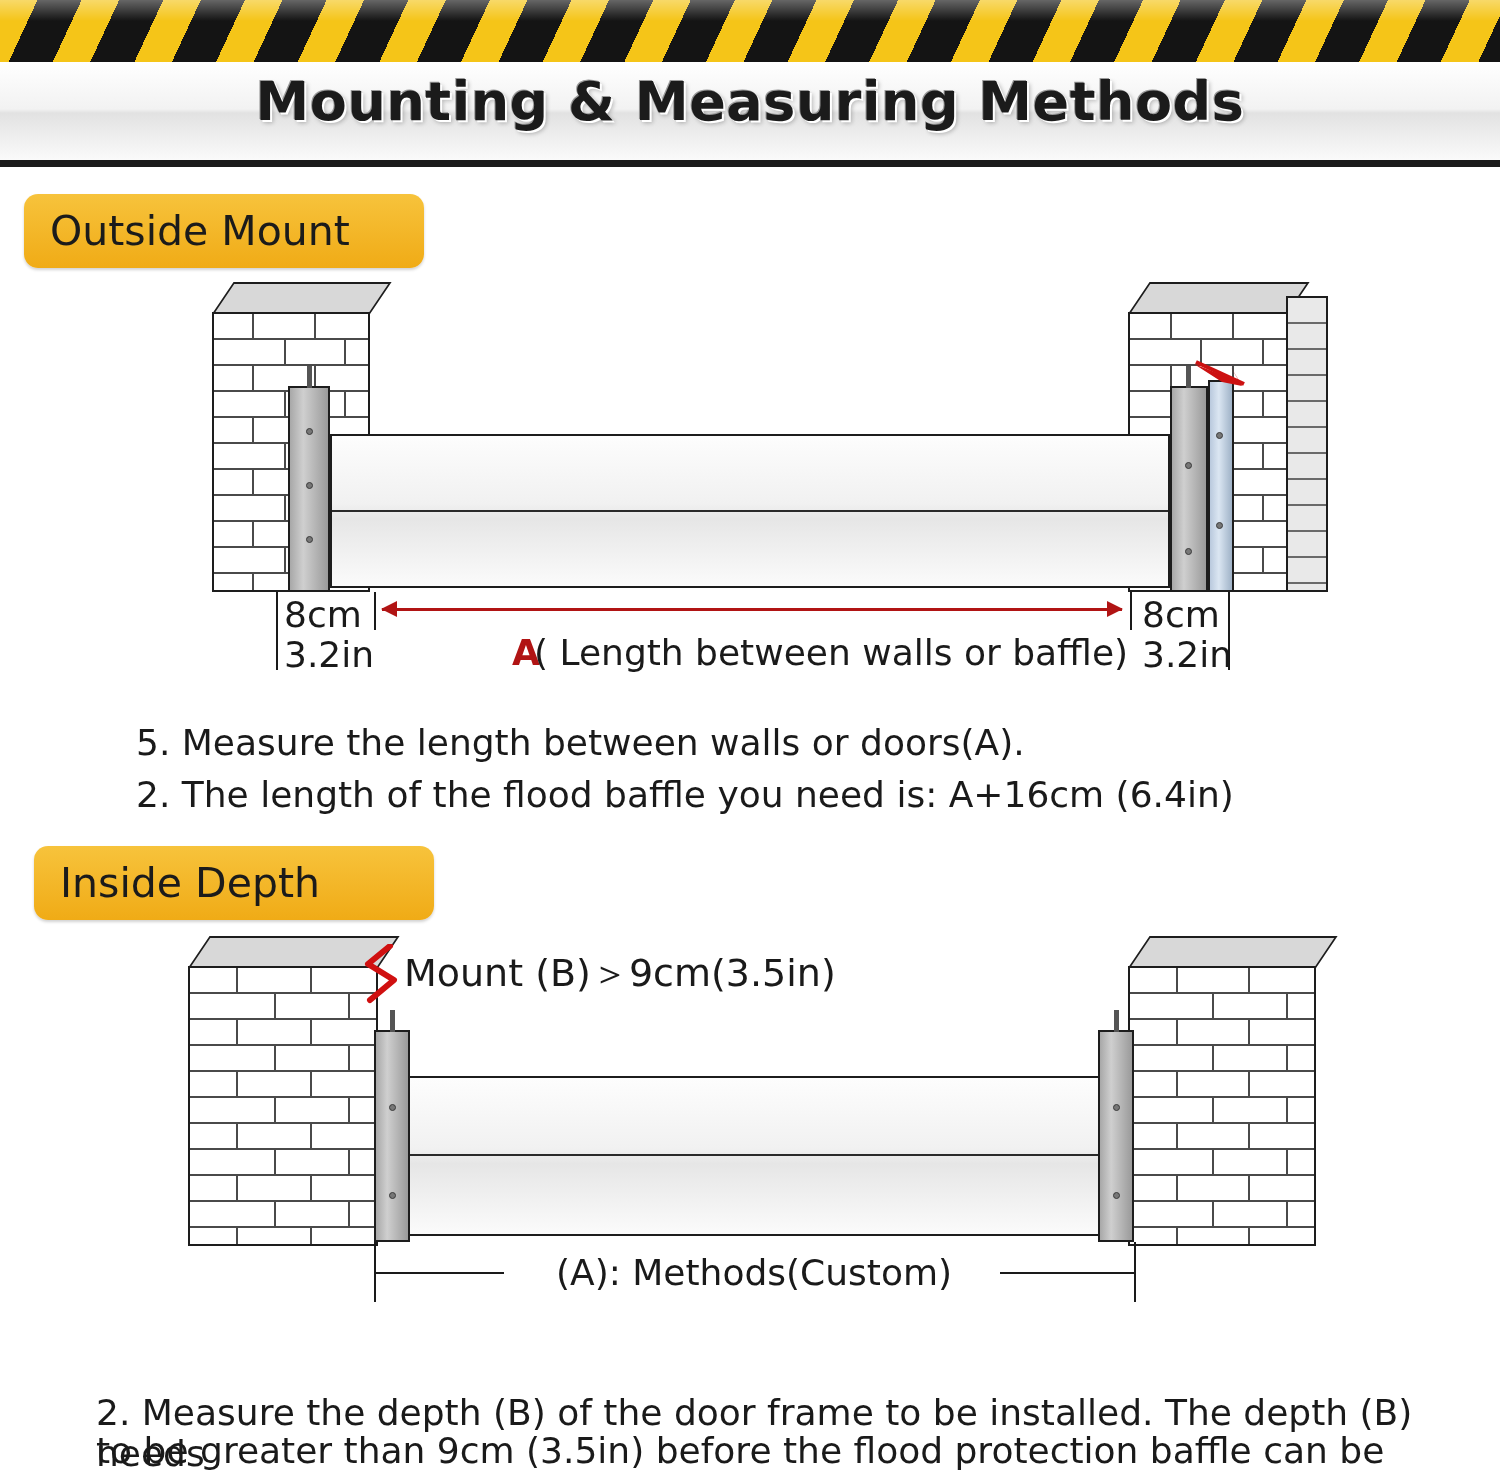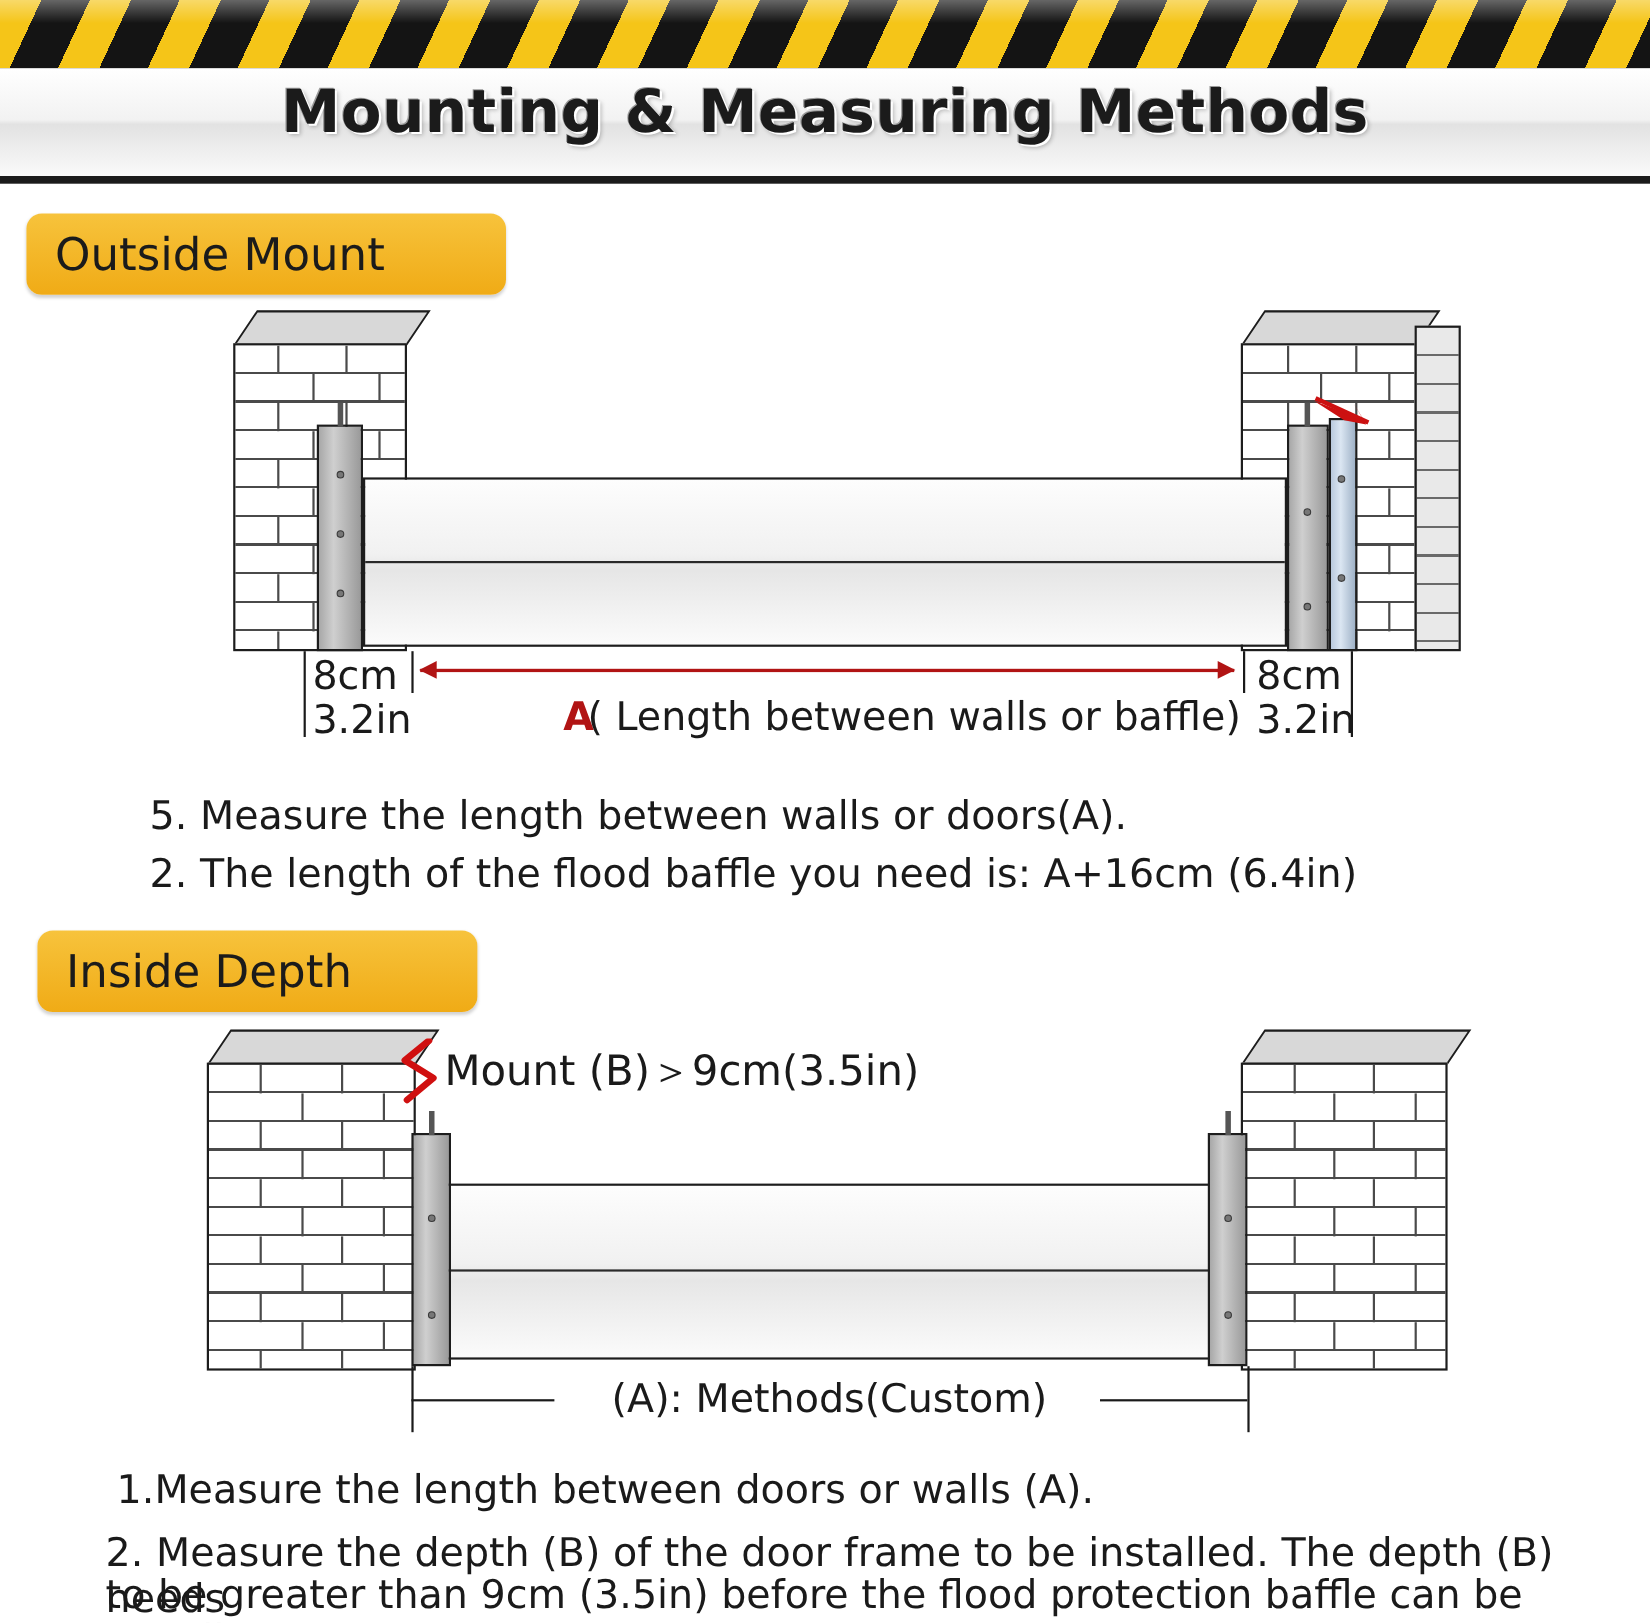--- a/index.html
+++ b/index.html
@@ -220,21 +220,21 @@
 
 <div id="page">
 
   <div class="hazard-bar">
     <div class="hazard-gloss"></div>
   </div>
   <div class="title-plate">
     <div class="title-text">Mounting &amp; Measuring Methods</div>
   </div>
 
-  <div class="pill" style="left:24px; top:194px; width:436px; height:74px;">
+  <div class="pill" style="left:24px; top:194px; width:400px; height:74px;">
     <span>Outside Mount</span>
   </div>
 
   <div class="pillar" style="left:212px; top:282px; width:180px; height:310px;">
     <div class="cap" style="left:0px; top:0px; width:158px; height:32px; transform:skewX(-34deg); transform-origin:bottom left;"></div>
     <div class="face" style="left:0px; top:30px; width:158px; height:280px;">
       <i style="left:38px; top:0px; height:26px;"></i>
       <i style="left:100px; top:0px; height:26px;"></i>
       <i style="left:70px; top:26px; height:26px;"></i>
       <i style="left:130px; top:26px; height:26px;"></i>
@@ -410,19 +410,18 @@
 
   <div class="txt t34" style="left:404px; top:948px; font-size:38px;">Mount (B)＞9cm(3.5in)</div>
 
   <div class="tick" style="left:374px; top:1242px; height:60px;"></div>
   <div class="tick" style="left:1134px; top:1242px; height:60px;"></div>
   <div class="dimline-black" style="left:374px; top:1272px; width:130px;"></div>
   <div class="dimline-black" style="left:1000px; top:1272px; width:134px;"></div>
 
   <div class="txt t34" style="left:556px; top:1252px;">(A): Methods(Custom)</div>
 
-  <div class="list-line t34" style="left:106px; top:1334px;">1.Measure the length between doors or walls (A).</div>
   <div class="list-line t34" style="left:96px; top:1392px;">
     <span>2. Measure the depth (B) of the door frame to be installed. The depth (B) needs</span>
   </div>
   <div class="list-line t34" style="left:96px; top:1430px;">to be greater than 9cm (3.5in) before the flood protection baffle can be installed.</div>
 
 </div>
 
 </body></html>

